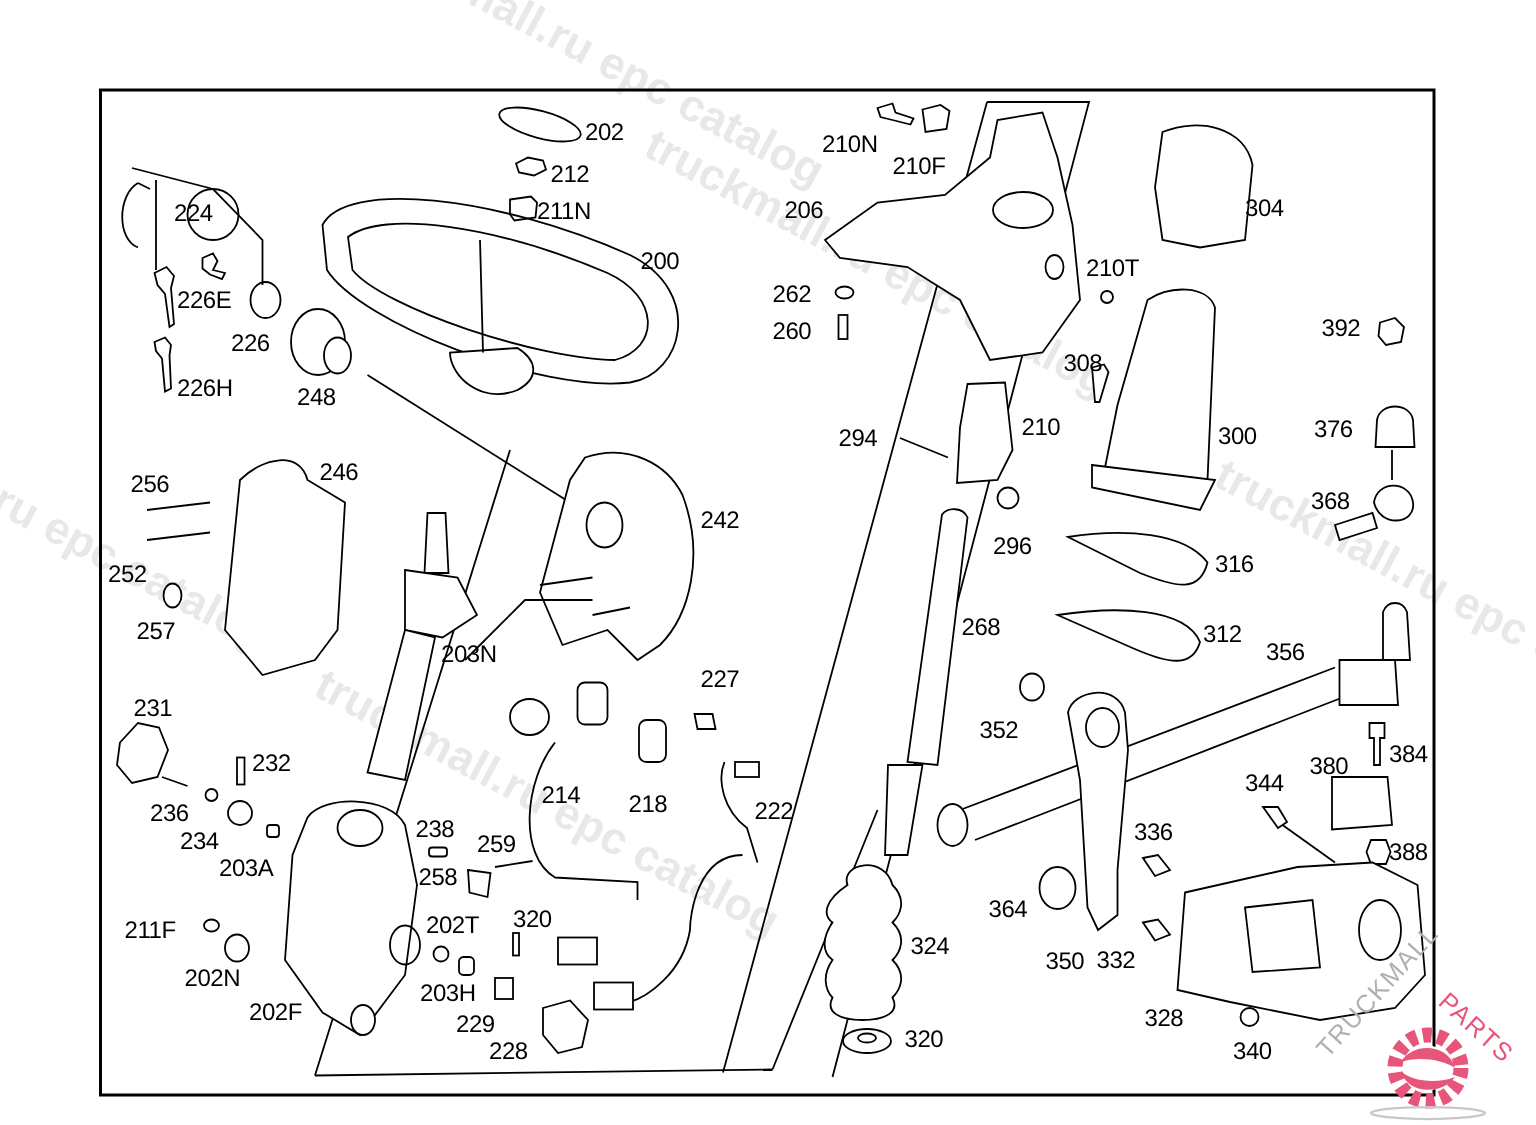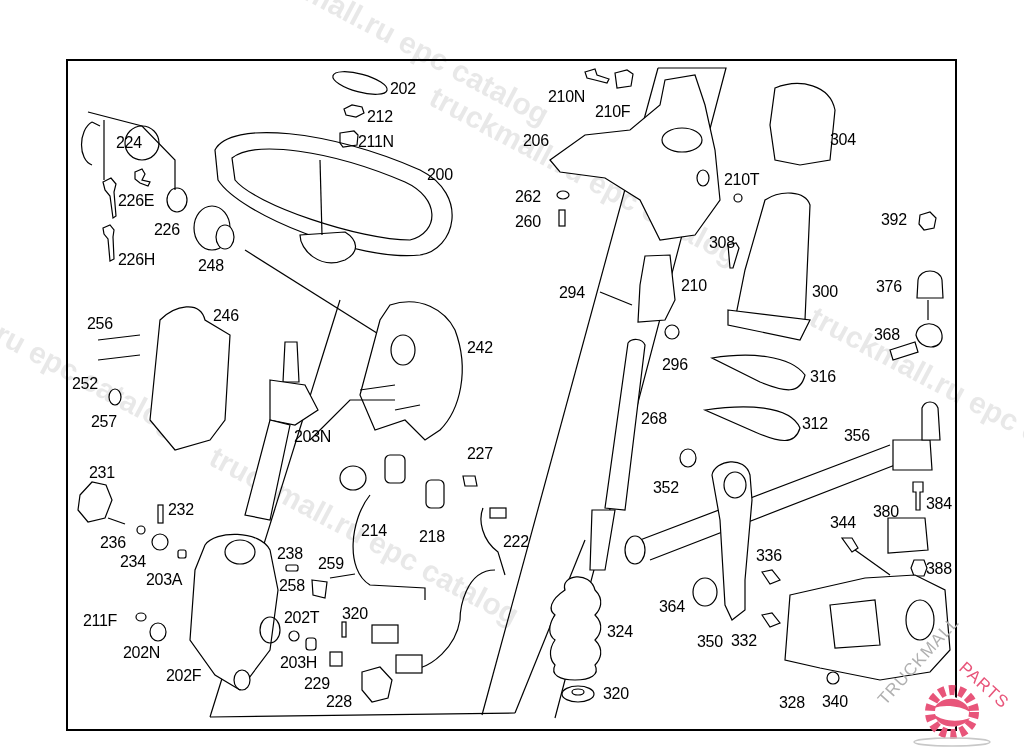--- a/index.html
+++ b/index.html
@@ -205,21 +205,21 @@
   <div class="lbl" style="left:653px;top:480px;">352</div>
   <div class="lbl" style="left:926px;top:496px;">384</div>
   <div class="lbl" style="left:873px;top:504px;">380</div>
   <div class="lbl" style="left:830px;top:515px;">344</div>
   <div class="lbl" style="left:926px;top:561px;">388</div>
   <div class="lbl" style="left:756px;top:548px;">336</div>
   <div class="lbl" style="left:659px;top:599px;">364</div>
   <div class="lbl" style="left:697px;top:617px;margin-top:17px;">350</div>
   <div class="lbl" style="left:731px;top:633px;">332</div>
   <div class="lbl" style="left:607px;top:624px;">324</div>
-  <div class="lbl" style="left:763px;top:695px;margin-left:16px;">328</div>
+  <div class="lbl" style="left:763px;top:672px;">328</div>
   <div class="lbl" style="left:822px;top:694px;">340</div>
   <div class="lbl" style="left:603px;top:686px;">320</div>
 
   <div class="lbl" style="left:87px;top:316px;">256</div>
   <div class="lbl" style="left:213px;top:308px;">246</div>
   <div class="lbl" style="left:72px;top:376px;">252</div>
   <div class="lbl" style="left:91px;top:414px;">257</div>
   <div class="lbl" style="left:467px;top:340px;">242</div>
   <div class="lbl" style="left:294px;top:429px;">203N</div>
   <div class="lbl" style="left:467px;top:446px;">227</div>

